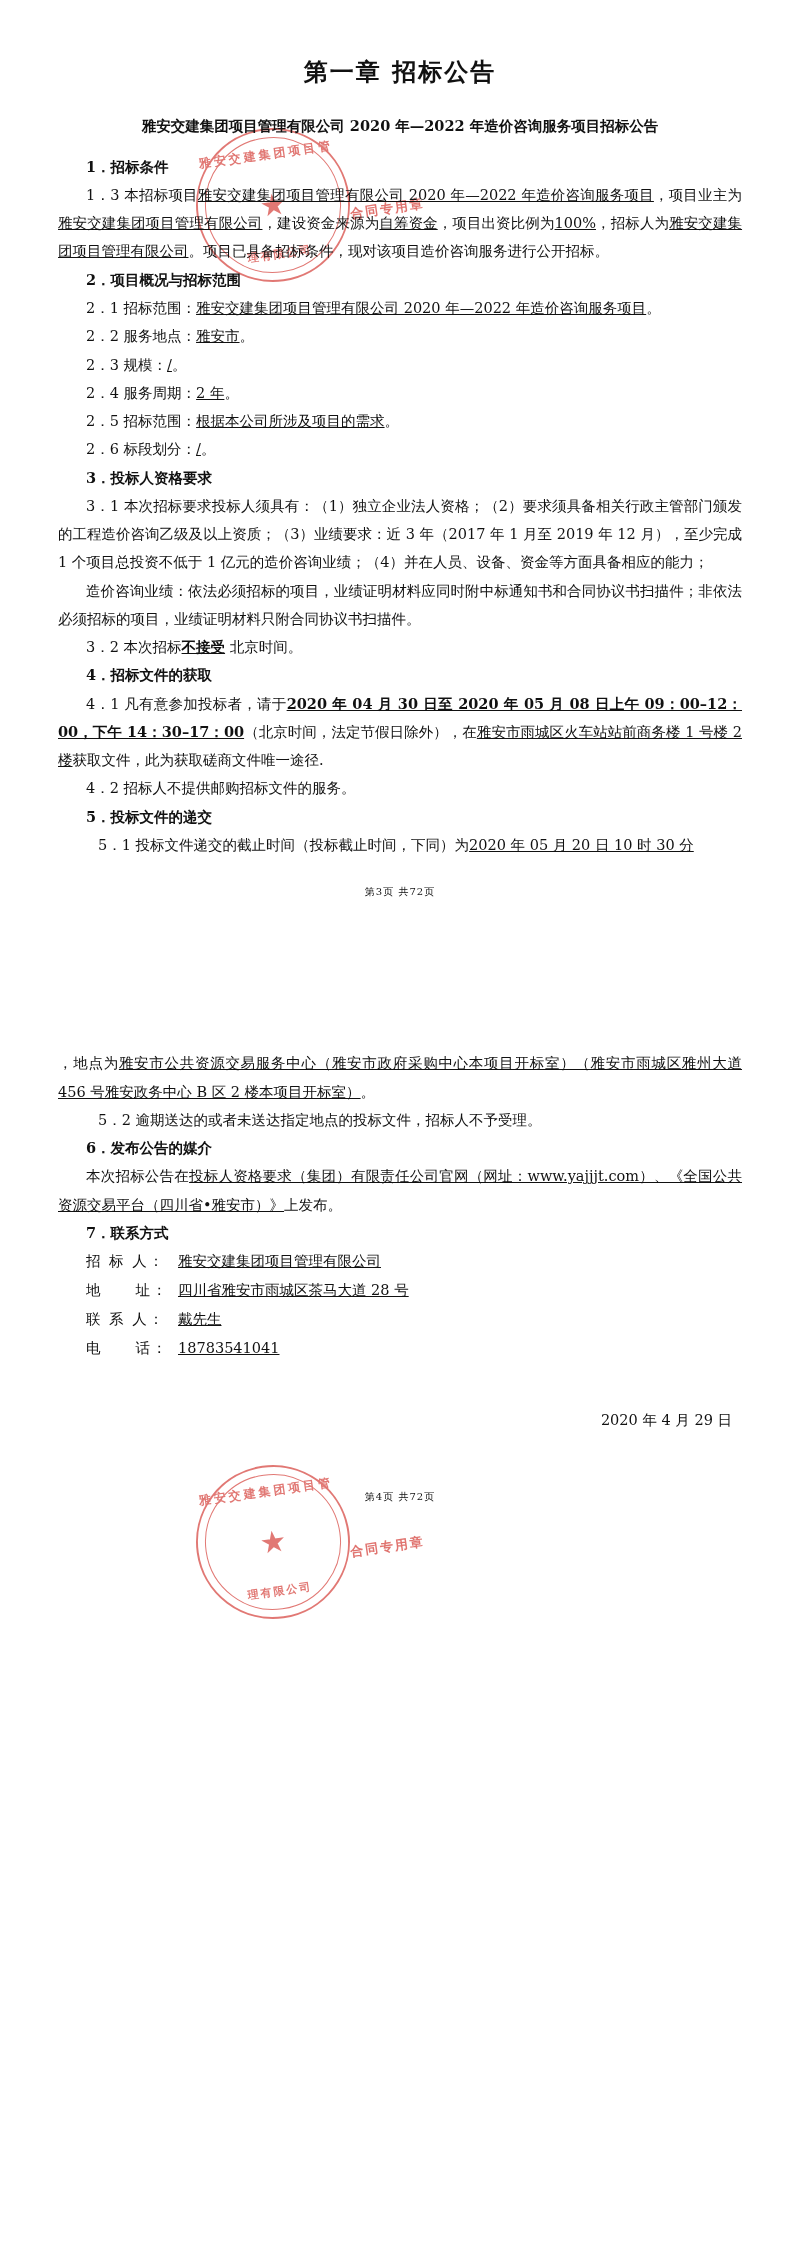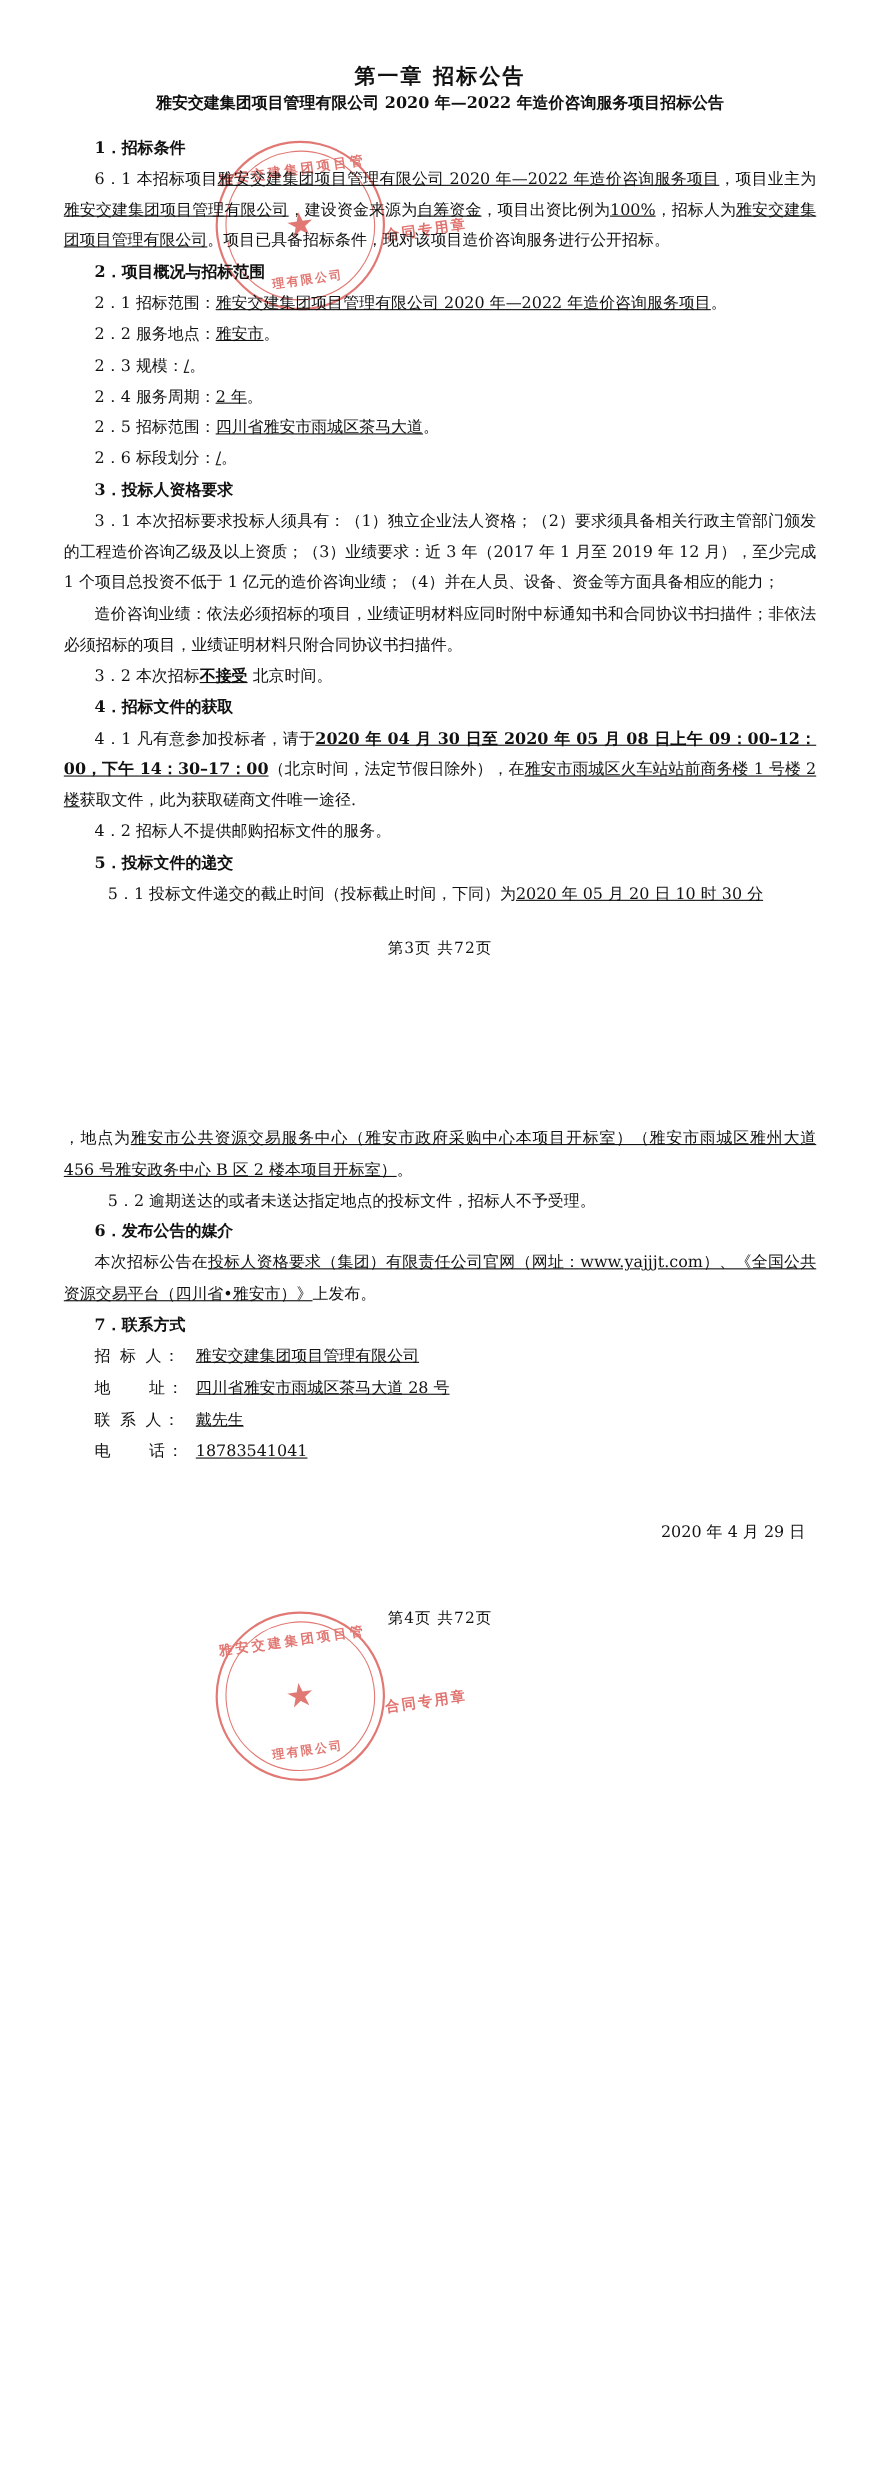--- a/index.html
+++ b/index.html
@@ -18,24 +18,25 @@
     background: #fff;
     overflow: hidden;
   }
   .sheet {
     position: relative;
     padding: 0 58px;
     box-sizing: border-box;
   }
   .doc-title {
     text-align: center;
-    font-size: 19px;
+    font-size: 24px;
     font-weight: bold;
     letter-spacing: 2px;
     margin-top: 56px;
+    margin-bottom: 26px;
   }
   .subtitle {
     text-align: center;
     font-size: 14.5px;
     font-weight: bold;
     line-height: 1.7;
     margin-bottom: 14px;
   }
   .h2 {
     font-size: 14.5px;
@@ -83,21 +84,21 @@
     padding-left: 6px;
   }
   .date-line {
     text-align: right;
     font-size: 14.5px;
     margin-top: 48px;
     padding-right: 10px;
   }
   .footer {
     text-align: center;
-    font-size: 14px;
+    font-size: 10px;
     margin-top: 26px;
     letter-spacing: 1px;
   }
   .page-gap {
     height: 150px;
   }
   
   .seal {
     position: absolute;
     border: 2.5px solid #d6453f;
@@ -180,28 +181,28 @@
   </div>
   <div class="seal-side" id="sealside2">合同专用章</div>
 
   <div class="sheet">
 
     <div class="doc-title">第一章  招标公告</div>
 
     <div class="subtitle">雅安交建集团项目管理有限公司 2020 年—2022 年造价咨询服务项目招标公告</div>
 
     <div class="h2">1．招标条件</div>
-    <div class="p"><span>6．1 本招标项目</span><span class="u">雅安交建集团项目管理有限公司 2020 年—2022 年造价咨询服务项目</span><span>，项目业主为</span><span class="u">雅安交建集团项目管理有限公司</span><span>，建设资金来源为</span><span class="u">自筹资金</span><span>，项目出资比例为</span><span class="u">100%</span><span>，招标人为</span><span class="u">雅安交建集团项目管理有限公司</span><span>。项目已具备招标条件，现对该项目造价咨询服务进行公开招标。</span></div>
+    <div class="p"><span>1．3 本招标项目</span><span class="u">雅安交建集团项目管理有限公司 2020 年—2022 年造价咨询服务项目</span><span>，项目业主为</span><span class="u">雅安交建集团项目管理有限公司</span><span>，建设资金来源为</span><span class="u">自筹资金</span><span>，项目出资比例为</span><span class="u">100%</span><span>，招标人为</span><span class="u">雅安交建集团项目管理有限公司</span><span>。项目已具备招标条件，现对该项目造价咨询服务进行公开招标。</span></div>
 
     <div class="h2">2．项目概况与招标范围</div>
     <div class="p"><span>2．1 招标范围：</span><span class="u">雅安交建集团项目管理有限公司 2020 年—2022 年造价咨询服务项目</span><span>。</span></div>
     <div class="p"><span>2．2 服务地点：</span><span class="u">雅安市</span><span>。</span></div>
     <div class="p"><span>2．3 规模：</span><span class="u">/</span><span>。</span></div>
     <div class="p"><span>2．4 服务周期：</span><span class="u">2 年</span><span>。</span></div>
-    <div class="p"><span>2．5 招标范围：</span><span class="u">四川省雅安市雨城区茶马大道</span><span>。</span></div>
+    <div class="p"><span>2．5 招标范围：</span><span class="u">根据本公司所涉及项目的需求</span><span>。</span></div>
     <div class="p"><span>2．6 标段划分：</span><span class="u">/</span><span>。</span></div>
 
     <div class="h2">3．投标人资格要求</div>
     <div class="p">3．1 本次招标要求投标人须具有：（1）独立企业法人资格；（2）要求须具备相关行政主管部门颁发的工程造价咨询乙级及以上资质；（3）业绩要求：近 3 年（2017 年 1 月至 2019 年 12 月），至少完成 1 个项目总投资不低于 1 亿元的造价咨询业绩；（4）并在人员、设备、资金等方面具备相应的能力；</div>
     <div class="p">造价咨询业绩：依法必须招标的项目，业绩证明材料应同时附中标通知书和合同协议书扫描件；非依法必须招标的项目，业绩证明材料只附合同协议书扫描件。</div>
     <div class="p"><span>3．2 本次招标</span><span class="b u">不接受</span><span> 北京时间。</span></div>
 
     <div class="h2">4．招标文件的获取</div>
     <div class="p"><span>4．1 凡有意参加投标者，请于</span><span class="u b">2020 年 04 月 30 日至 2020 年 05 月 08 日上午 09：00–12：00，下午 14：30–17：00</span><span>（北京时间，法定节假日除外），在</span><span class="u">雅安市雨城区火车站站前商务楼 1 号楼 2 楼</span><span>获取文件，此为获取磋商文件唯一途径.</span></div>
     <div class="p">4．2 招标人不提供邮购招标文件的服务。</div>

